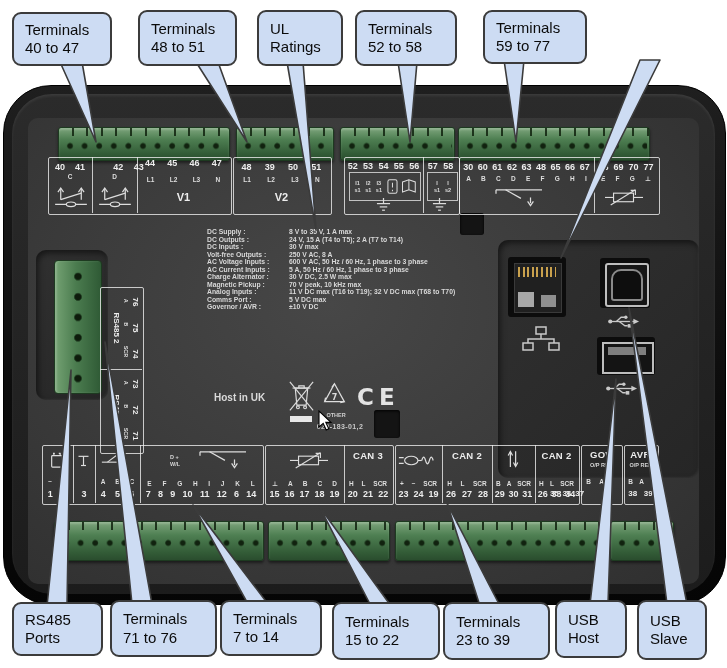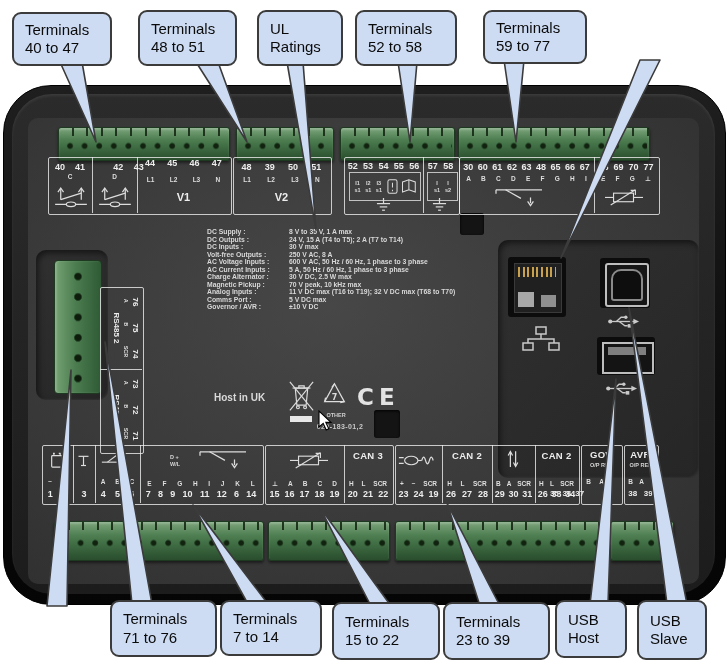--- a/index.html
+++ b/index.html
@@ -695,20 +695,22 @@
   <div class="callout" style="left:12px;top:12px;width:100px;height:54px">Terminals
 40 to 47</div>
   <div class="callout" style="left:138px;top:10px;width:99px;height:56px">Terminals
 48 to 51</div>
   <div class="callout" style="left:257px;top:10px;width:86px;height:56px">UL
 Ratings</div>
   <div class="callout" style="left:355px;top:10px;width:102px;height:56px">Terminals
 52 to 58</div>
   <div class="callout" style="left:483px;top:10px;width:104px;height:54px">Terminals
 59 to 77</div>
+  <div class="callout" style="left:12px;top:602px;width:91px;height:54px">RS485
+Ports</div>
   <div class="callout" style="left:110px;top:600px;width:107px;height:57px">Terminals
 71 to 76</div>
   <div class="callout" style="left:220px;top:600px;width:102px;height:56px">Terminals
 7 to 14</div>
   <div class="callout" style="left:332px;top:602px;width:108px;height:58px">Terminals
 15 to 22</div>
   <div class="callout" style="left:443px;top:602px;width:107px;height:58px">Terminals
 23 to 39</div>
   <div class="callout" style="left:555px;top:600px;width:72px;height:58px">USB
 Host</div>

